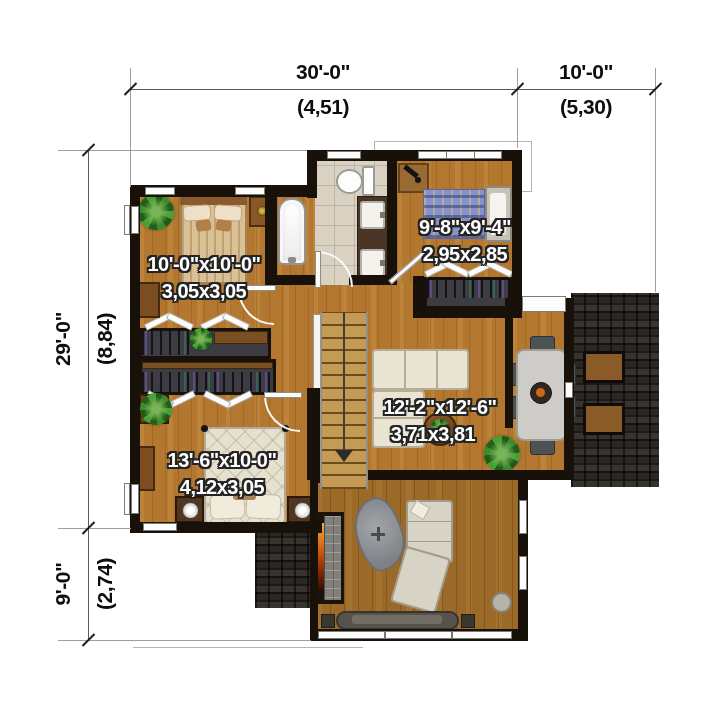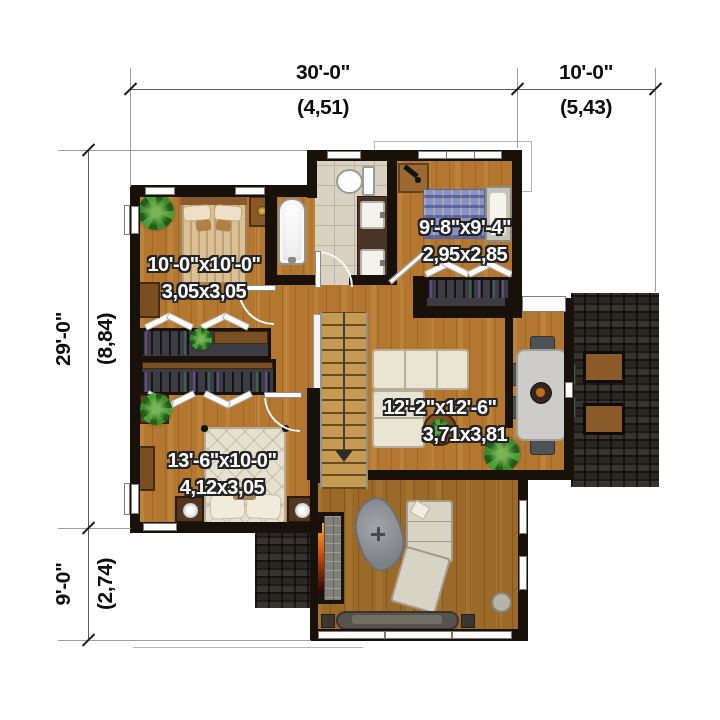--- a/index.html
+++ b/index.html
@@ -61,21 +61,21 @@
   <div class="ext" style="left:130px;top:68px;width:1px;height:119px"></div>
   <div class="ext" style="left:517px;top:68px;width:1px;height:80px"></div>
   <div class="ext" style="left:655px;top:68px;width:1px;height:224px"></div>
   <div class="dline" style="left:130px;top:89px;width:526px;height:1px"></div>
   <div class="tick" style="left:122px;top:88px"></div>
   <div class="tick" style="left:509px;top:88px"></div>
   <div class="tick" style="left:647px;top:88px"></div>
   <div class="dimh" style="left:323px;top:61px">30'-0"</div>
   <div class="dimh" style="left:323px;top:96px">(4,51)</div>
   <div class="dimh" style="left:586px;top:61px">10'-0"</div>
-  <div class="dimh" style="left:586px;top:96px">(5,43)</div>
+  <div class="dimh" style="left:586px;top:96px">(5,30)</div>
 
   <div class="ext" style="left:58px;top:150px;width:249px;height:1px"></div>
   <div class="ext" style="left:58px;top:528px;width:73px;height:1px"></div>
   <div class="ext" style="left:58px;top:640px;width:253px;height:1px"></div>
   <div class="dline" style="left:88px;top:150px;width:1px;height:491px"></div>
   <div class="tick" style="left:80px;top:149px"></div>
   <div class="tick" style="left:80px;top:527px"></div>
   <div class="tick" style="left:80px;top:639px"></div>
   <div class="dimv" style="left:62px;top:339px">29'-0"</div>
   <div class="dimv" style="left:104px;top:339px">(8,84)</div>
@@ -259,17 +259,17 @@
   <div class="leaf" style="left:315px;top:251px;width:4px;height:35px"></div>
   <div class="arcBL" style="left:264px;top:396px;width:34px;height:34px"></div>
   <div class="leaf" style="left:264px;top:392px;width:36px;height:4px"></div>
   <div class="leaf" style="left:390px;top:280px;width:50px;height:3px;transform:rotate(-41deg);transform-origin:0 50%"></div>
 
   <div class="lbl" style="left:204px;top:254px">10'-0"x10'-0"</div>
   <div class="lbl" style="left:204px;top:281px">3,05x3,05</div>
   <div class="lbl" style="left:465px;top:217px">9'-8"x9'-4"</div>
   <div class="lbl" style="left:465px;top:244px">2,95x2,85</div>
   <div class="lbl" style="left:440px;top:397px">12'-2"x12'-6"</div>
-  <div class="lbl" style="left:465px;top:424px">3,71x3,81</div>
+  <div class="lbl" style="left:433px;top:424px">3,71x3,81</div>
   <div class="lbl" style="left:222px;top:450px">13'-6"x10-0"</div>
   <div class="lbl" style="left:222px;top:477px">4,12x3,05</div>
 
 </div>
 
 </body></html>

